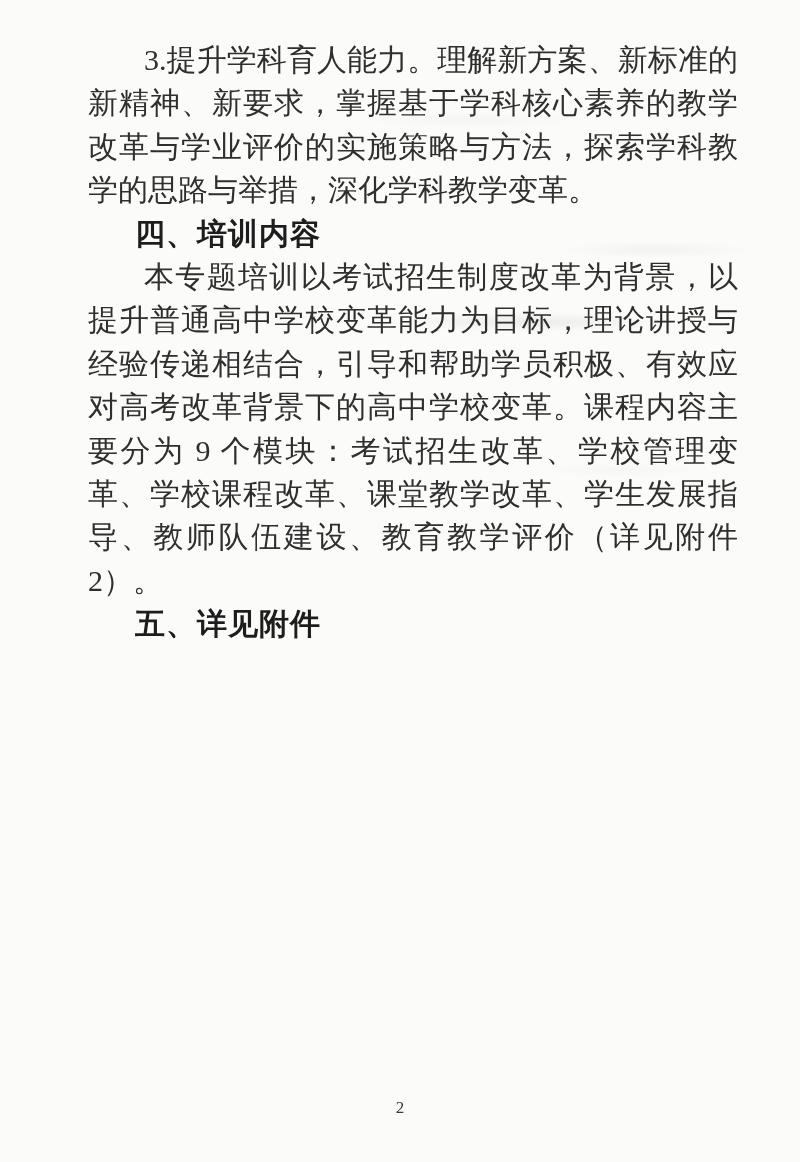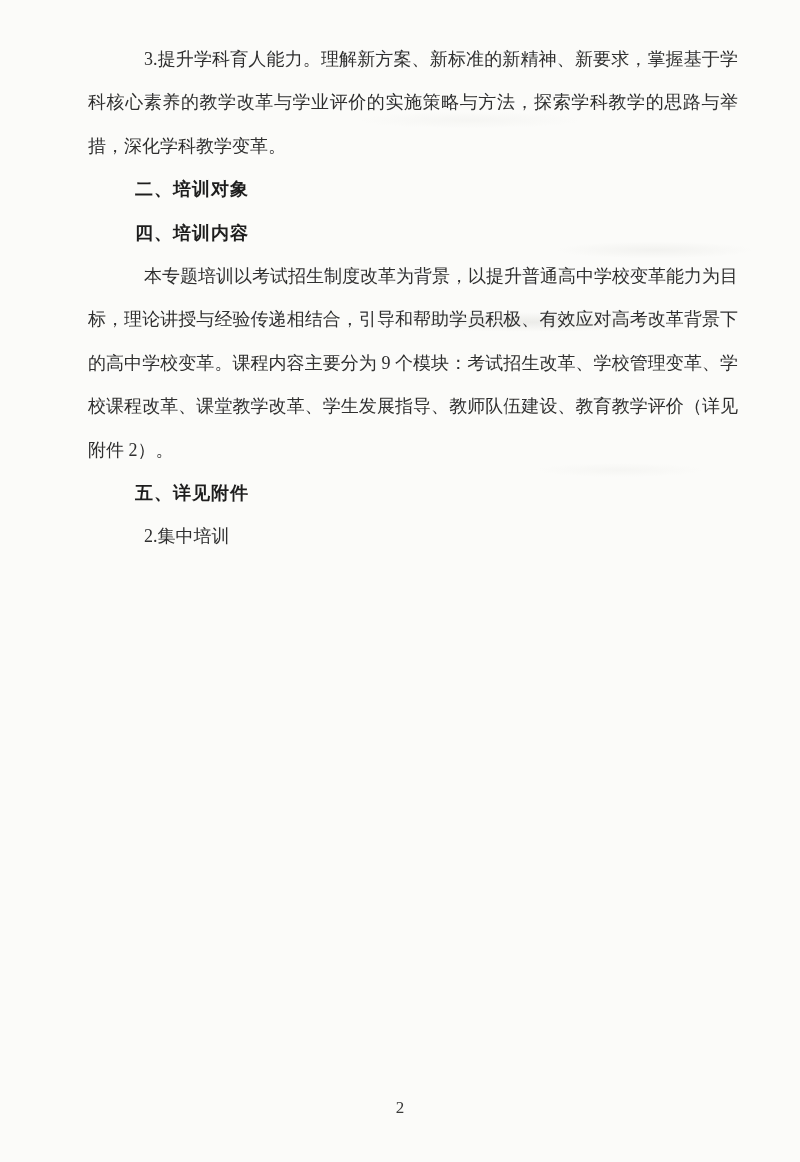--- a/index.html
+++ b/index.html
@@ -28,21 +28,21 @@
 
   .doc-body {
     width: 650px;
   }
 
   .para,
   .heading,
   .subheading {
     margin: 0;
     padding: 0;
-    font-size: 18px;
+    font-size: 30px;
     line-height: 43.4px;
     font-weight: normal;
   }
 
   .para {
     text-indent: 56px;
     text-align: justify;
     text-justify: inter-ideograph;
     color: #2f2f2f;
   }
@@ -71,30 +71,28 @@
     font-family: "Liberation Serif", "DejaVu Serif", serif;
   }
 </style>
 </head>
 <body>
 
 <div class="page">
   <div class="doc-body">
     <p class="para">3.提升学科育人能力。理解新方案、新标准的新精神、新要求，掌握基于学科核心素养的教学改革与学业评价的实施策略与方法，探索学科教学的思路与举措，深化学科教学变革。</p>
 
-    <h2 class="heading">二、培训对象</h2>
 
 
 
 
     <h2 class="heading">四、培训内容</h2>
 
     <p class="para">本专题培训以考试招生制度改革为背景，以提升普通高中学校变革能力为目标，理论讲授与经验传递相结合，引导和帮助学员积极、有效应对高考改革背景下的高中学校变革。课程内容主要分为 9 个模块：考试招生改革、学校管理变革、学校课程改革、课堂教学改革、学生发展指导、教师队伍建设、教育教学评价（详见附件 2）。</p>
 
     <h2 class="heading">五、详见附件</h2>
 
 
 
-    <p class="subheading">2.集中培训</p>
   </div>
 
   <div class="footer">2</div>
 </div>
 
 </body></html>

